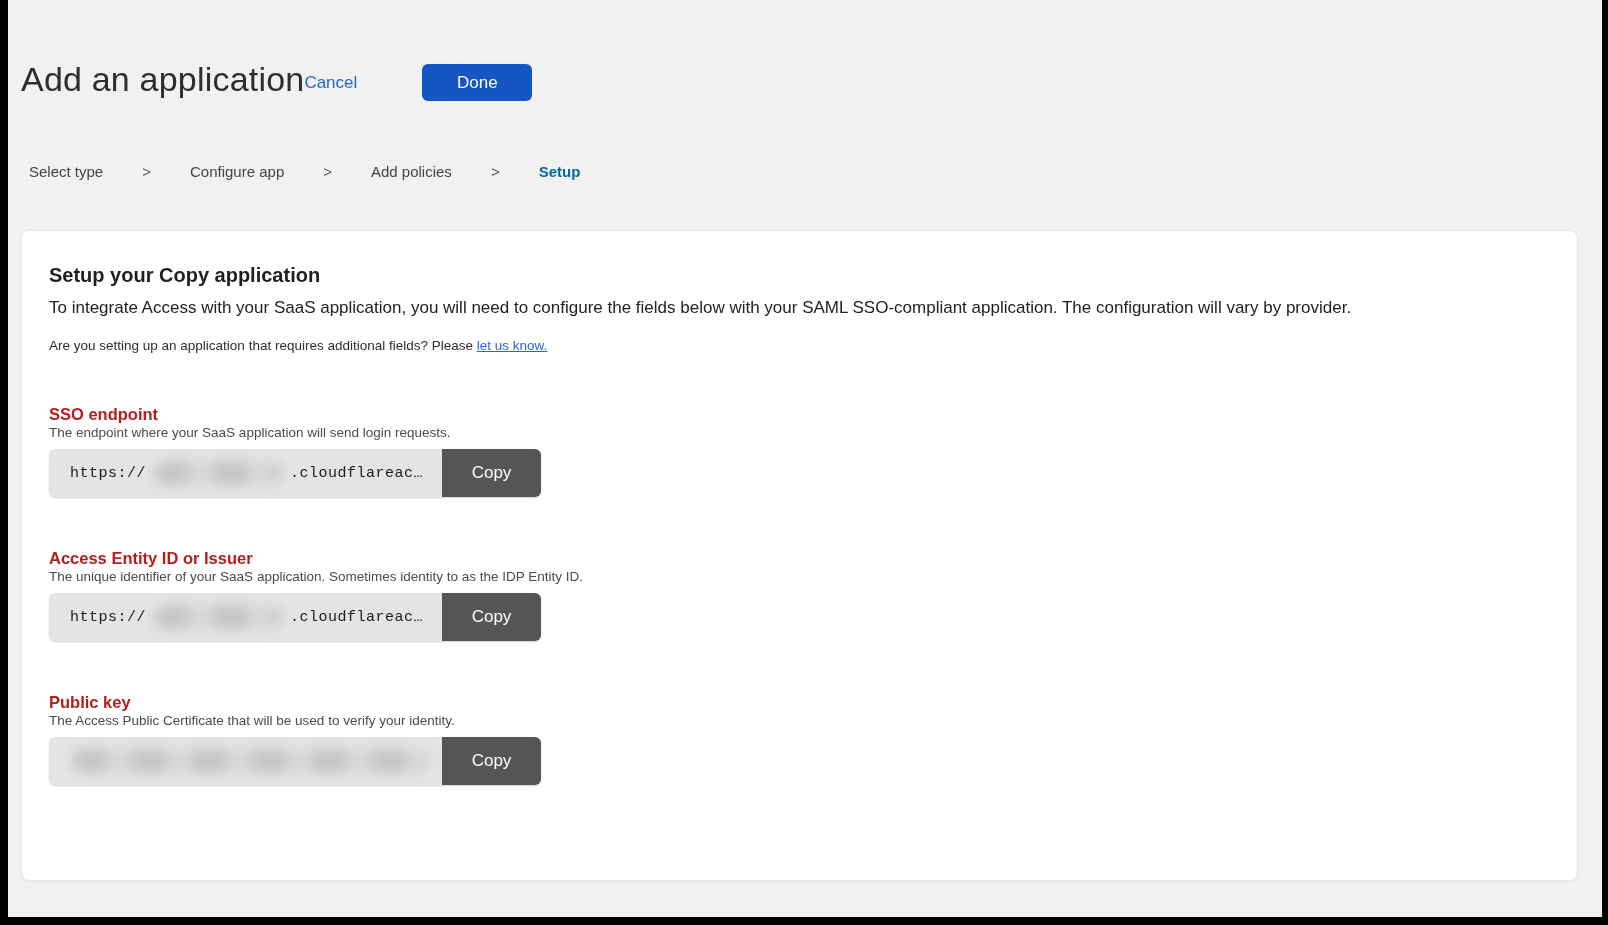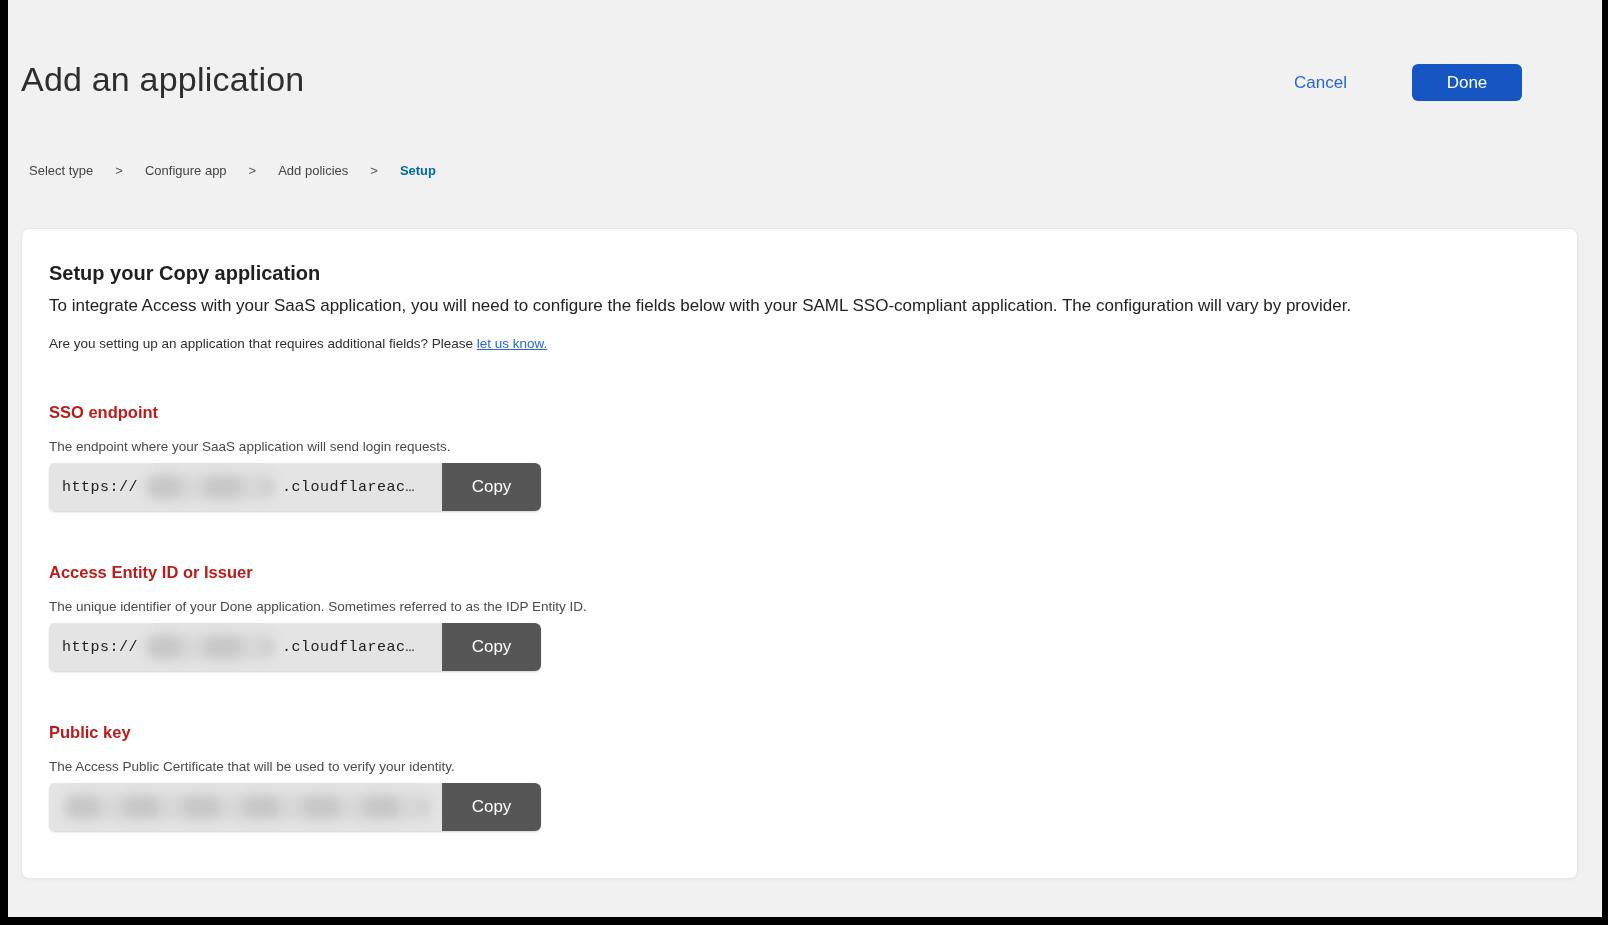--- a/index.html
+++ b/index.html
@@ -13,21 +13,20 @@
     position: absolute;
     left: 8px; top: 0; right: 6px; bottom: 8px;
     background: #f1f1f2;
     overflow: hidden;
   }
 
   
   .page-header {
     display: flex;
     align-items: flex-start;
-    justify-content: space-between;
     padding: 60px 80px 0 13px;
   }
   .page-title {
     font-size: 34px;
     font-weight: 400;
     color: #2e2e2e;
     letter-spacing: 0.2px;
   }
   .header-actions {
     display: flex;
@@ -53,24 +52,24 @@
     border-radius: 6px;
     width: 110px;
     height: 37px;
     cursor: pointer;
   }
 
   
   .breadcrumb {
     display: flex;
     align-items: flex-start;
-    gap: 22px;
+    gap: 39px;
     padding: 0 0 0 21px;
     margin-top: 62px;
-    font-size: 13px;
+    font-size: 15px;
     color: #444444;
   }
   .crumb { cursor: pointer; color: #444444; }
   .crumb.active { font-weight: bold; color: #0369a1; }
   .crumb-sep { color: #555555; }
 
   
   .card {
     margin: 50px 24px 0 13px;
     width: 1557px;
@@ -104,39 +103,39 @@
   }
 
   
   .field-group { margin-top: 52px; }
   .field-label {
     font-size: 16.5px;
     font-weight: bold;
     color: #b91c1c;
   }
   .field-desc {
-    margin-top: 17px;
+    margin-top: 1px;
     font-size: 13.5px;
     color: #4a4a4a;
   }
   .copy-row {
     margin-top: 9px;
     display: flex;
     width: 492px;
     height: 48px;
     border-radius: 6px;
     box-shadow: 0 1px 2px rgba(0,0,0,0.18);
   }
   .field-value {
     flex: 1;
     background: #e4e4e4;
     border-radius: 6px 0 0 6px;
     display: flex;
     align-items: center;
-    padding: 0 10px 0 13px;
+    padding: 0 10px 0 21px;
     overflow: hidden;
     white-space: nowrap;
   }
   .mono {
     font-family: "Liberation Mono", monospace;
     font-size: 15px;
     color: #1d1d1d;
     letter-spacing: 0.5px;
   }
   .redacted {
@@ -196,21 +195,21 @@
           <span class="mono">https://</span>
           <span class="redacted mid"></span>
           <span class="mono">.cloudflareac…</span>
         </div>
         <button class="copy-button">Copy</button>
       </div>
     </div>
 
     <div class="field-group">
       <h3 class="field-label">Access Entity ID or Issuer</h3>
-      <p class="field-desc">The unique identifier of your Done application. Sometimes referred to as the IDP Entity ID.</p>
+      <p class="field-desc">The unique identifier of your SaaS application. Sometimes identity to as the IDP Entity ID.</p>
       <div class="copy-row">
         <div class="field-value">
           <span class="mono">https://</span>
           <span class="redacted mid"></span>
           <span class="mono">.cloudflareac…</span>
         </div>
         <button class="copy-button">Copy</button>
       </div>
     </div>
 

